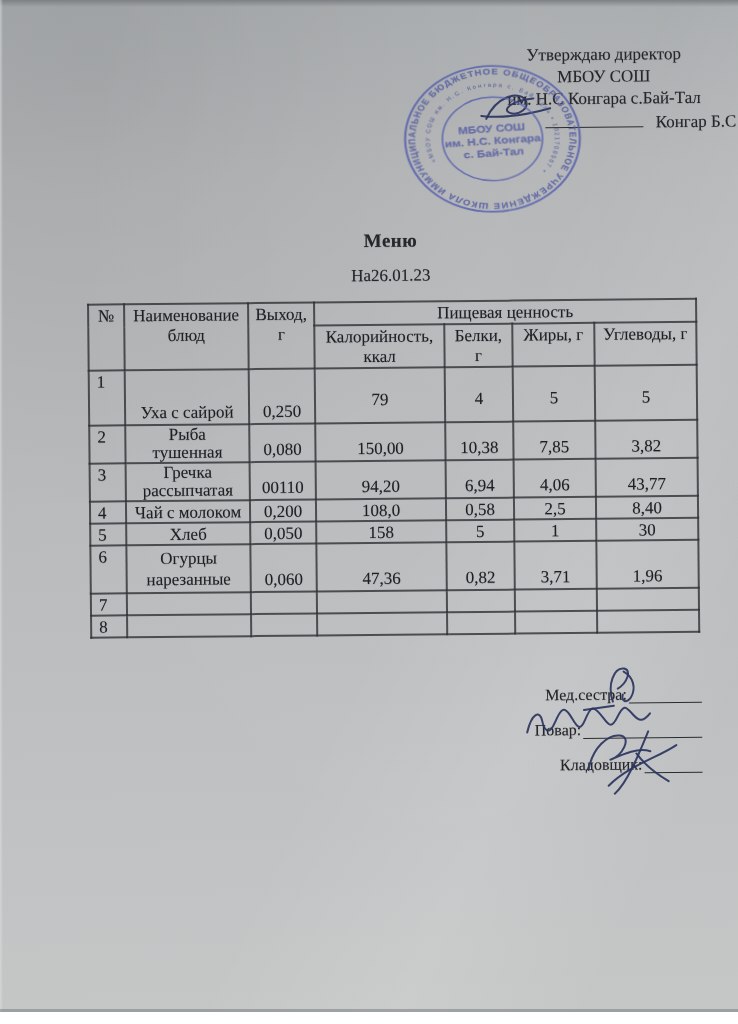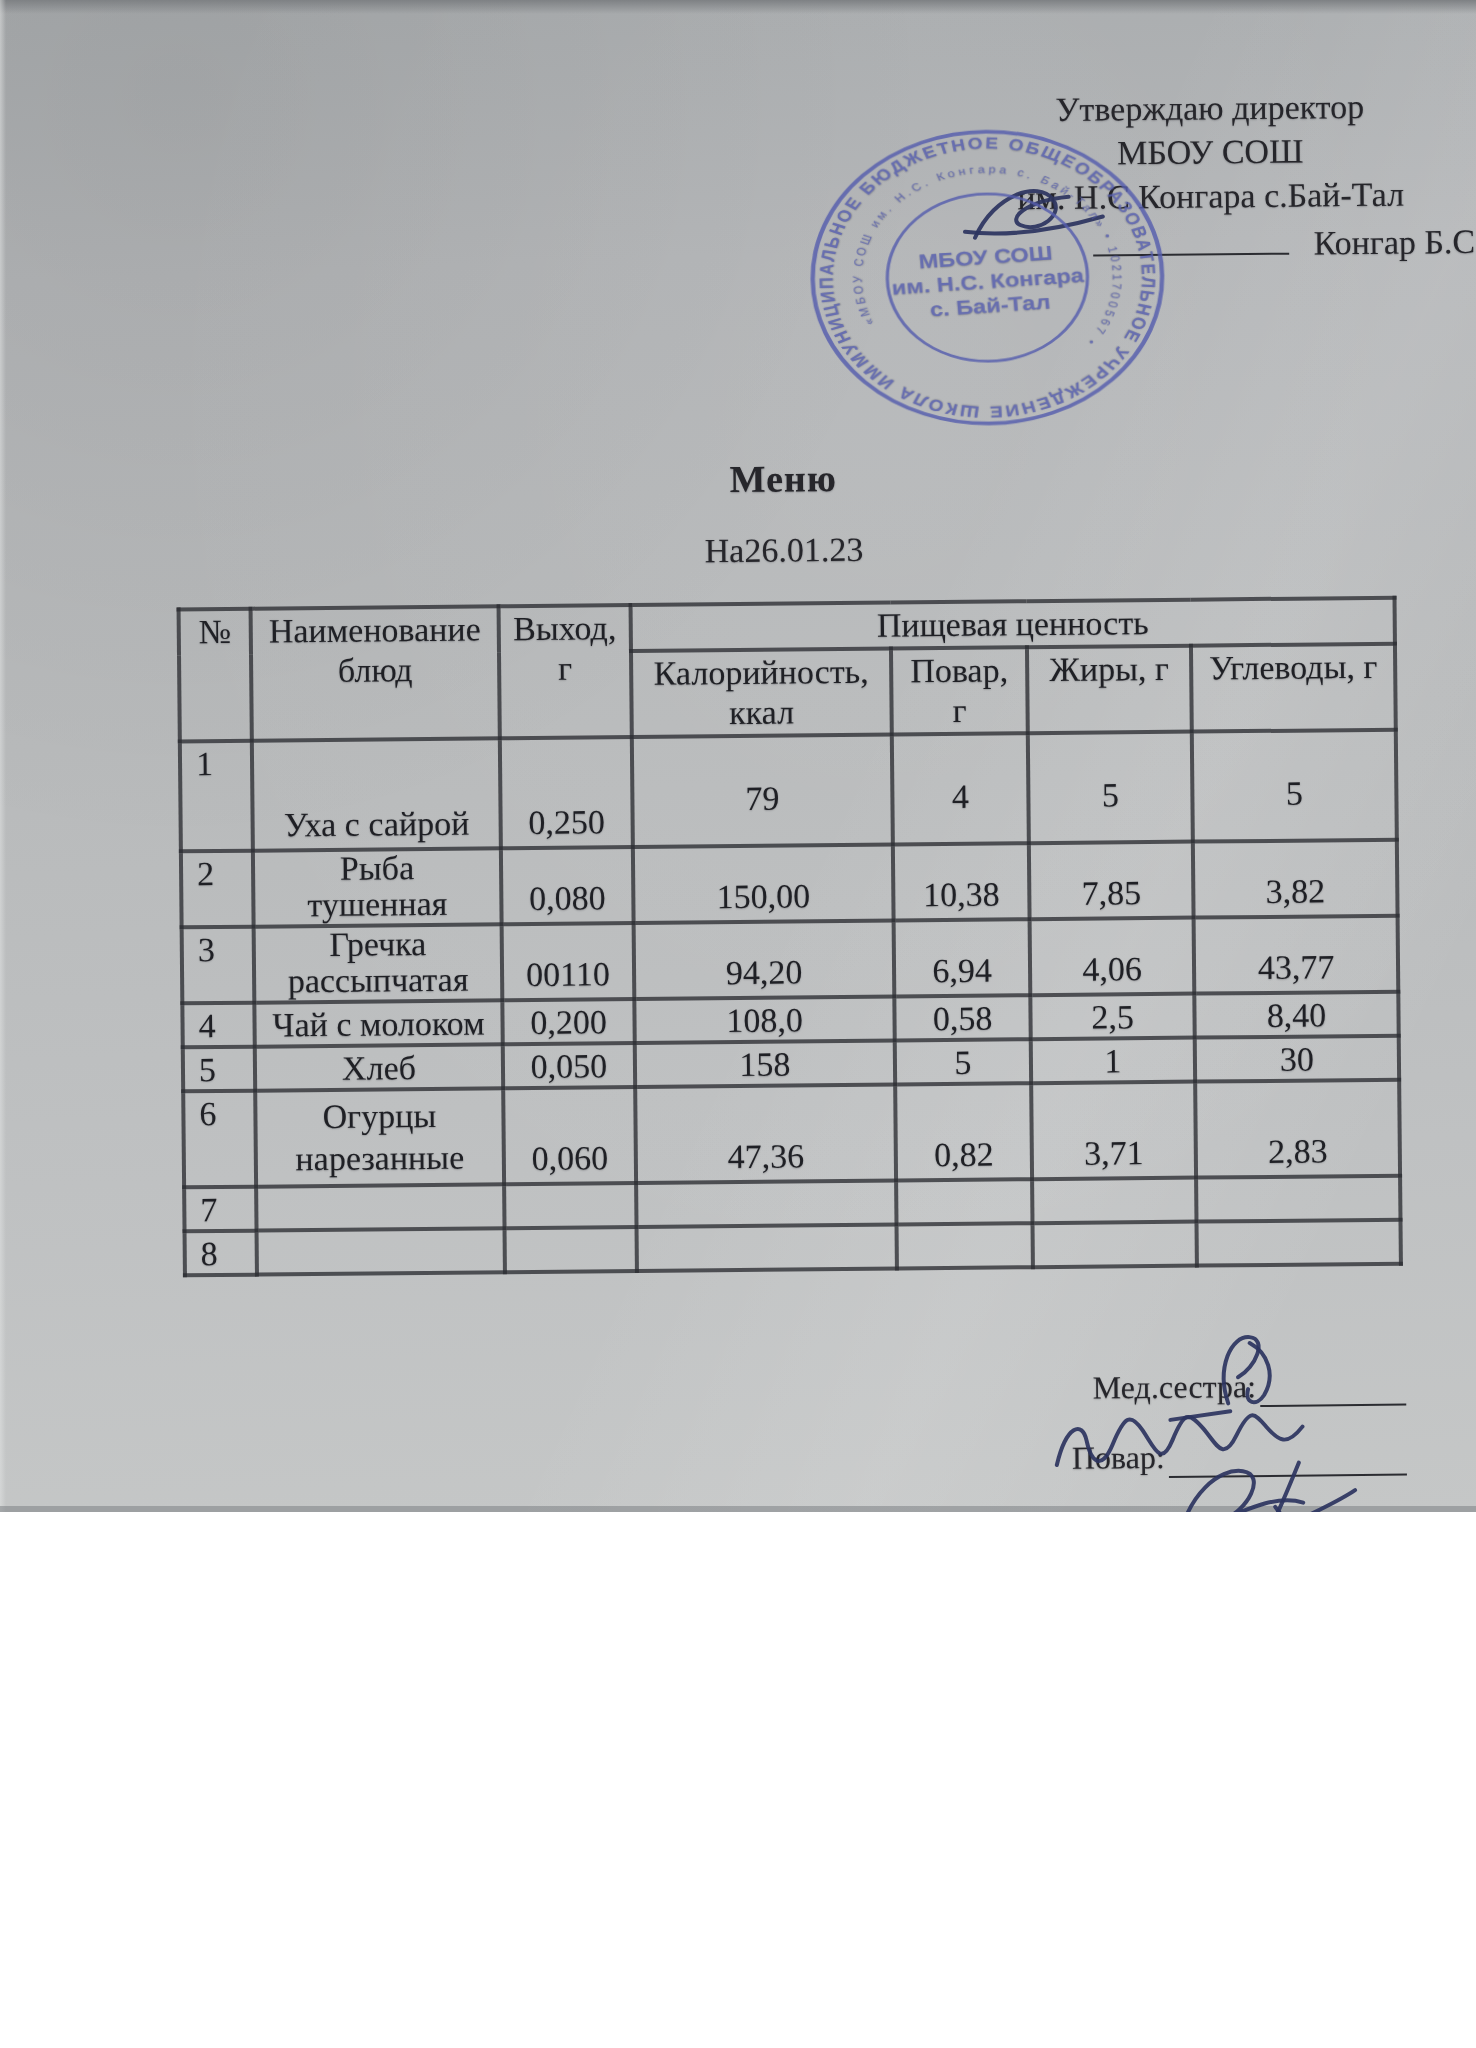--- a/index.html
+++ b/index.html
@@ -1,17 +1,17 @@
 <!DOCTYPE html>
 <html><head>
 <meta charset="utf-8">
 <style>
   html,body{margin:0;padding:0;}
   .page{
-    position:relative; width:738px; height:756px; overflow:hidden;
+    position:relative; width:738px; height:1012px; overflow:hidden;
     font-family:"Liberation Serif","DejaVu Serif",serif;
     background:
       radial-gradient(ellipse at 60% 28%, rgba(255,255,255,0.06), transparent 62%),
       linear-gradient(115deg, transparent 55%, rgba(255,255,255,0.10) 72%, transparent 88%),
       radial-gradient(circle at 12% 6%, rgba(0,0,0,0.06), transparent 40%),
       linear-gradient(178deg, #a8abad 0%, #b2b4b6 18%, #b8babb 48%, #bfc1c2 76%, #c5c7c7 100%);
   }
   .edge-top{position:absolute;top:0;left:0;width:100%;height:7px;
     background:linear-gradient(#7e8184, rgba(126,129,132,0));}
   .edge-bottom{position:absolute;bottom:0;left:0;width:100%;height:3px;background:rgba(118,121,125,0.5);}
@@ -137,21 +137,21 @@
           <div>г</div>
         </th>
         <th colspan="4">Пищевая ценность</th>
       </tr>
       <tr class="th2">
         <th>
           <div>Калорийность,</div>
           <div>ккал</div>
         </th>
         <th>
-          <div>Повар,</div>
+          <div>Белки,</div>
           <div>г</div>
         </th>
         <th>Жиры, г</th>
         <th>Углеводы, г</th>
       </tr>
 
       <tr class="r1">
         <td class="num">1</td>
         <td class="name">
 
@@ -214,21 +214,21 @@
       <tr class="r6">
         <td class="num">6</td>
         <td class="name">
           <div class="nm">Огурцы</div>
           <div class="nm">нарезанные</div>
         </td>
         <td class="out">0,060</td>
         <td class="val">47,36</td>
         <td class="val">0,82</td>
         <td class="val">3,71</td>
-        <td class="val">2,83</td>
+        <td class="val">1,96</td>
       </tr>
       <tr class="r7">
         <td class="num">7</td>
         <td class="name"></td>
         <td class="out"></td>
         <td class="val"></td>
         <td class="val"></td>
         <td class="val"></td>
         <td class="val"></td>
       </tr>

